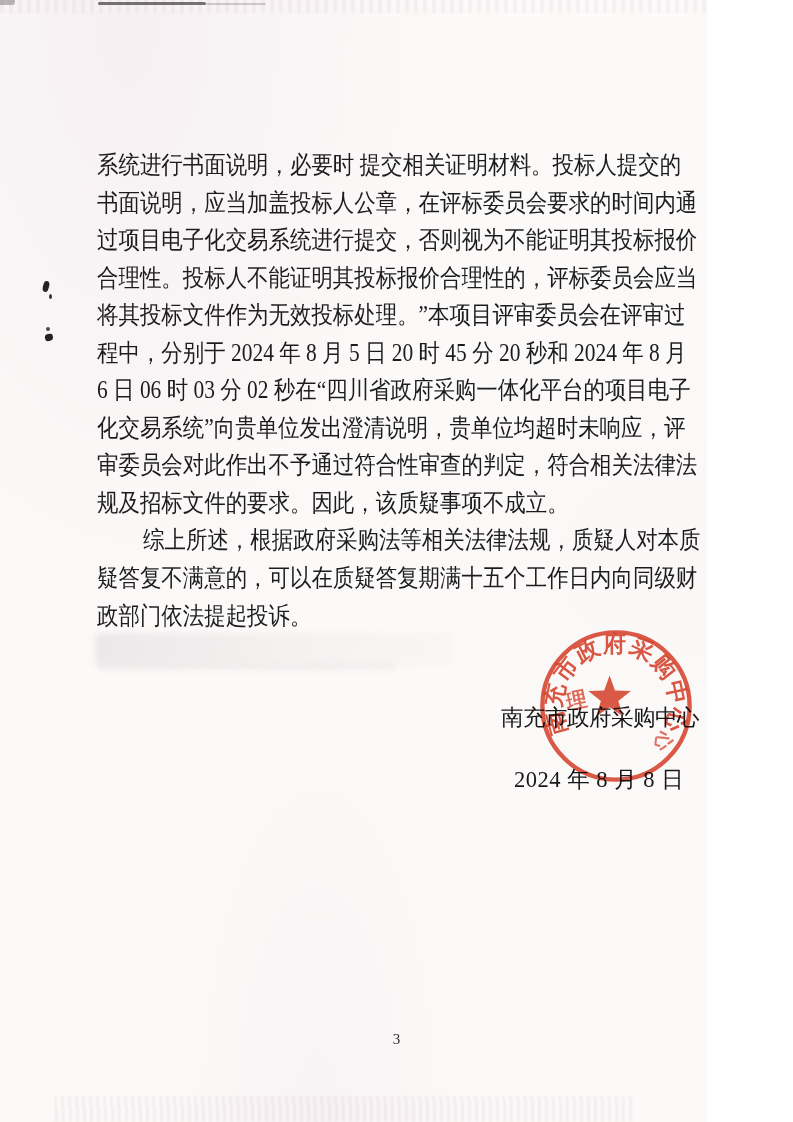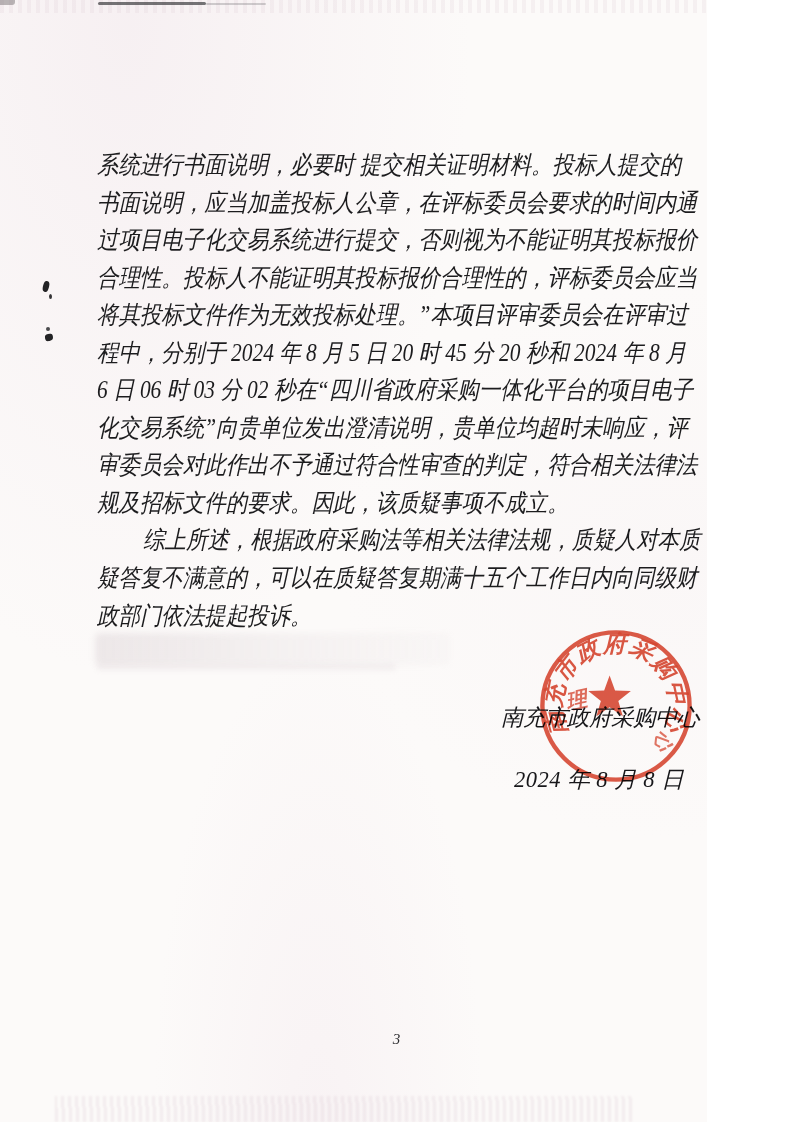--- a/index.html
+++ b/index.html
@@ -6,21 +6,20 @@
   .page {
     position:relative;
     width:707px; height:1122px;
     background-color:#fcfaf9;
     background-image:
       radial-gradient(ellipse at 18% 2%, rgba(236,221,229,.35), transparent 42%),
       radial-gradient(ellipse at 45% 100%, rgba(240,226,233,.30), transparent 30%),
       radial-gradient(ellipse at 95% 50%, rgba(245,238,241,.25), transparent 35%);
     overflow:hidden;
     font-family:"Liberation Serif","DejaVu Serif",serif;
-    font-style:italic;
   }
   .abs { position:absolute; }
 
   
   .bodytext {
     position:absolute; left:97px; top:146px; width:664px;
     transform:scaleX(0.875); transform-origin:0 0;
     color:#1c1c1e;
   }
   .line {

